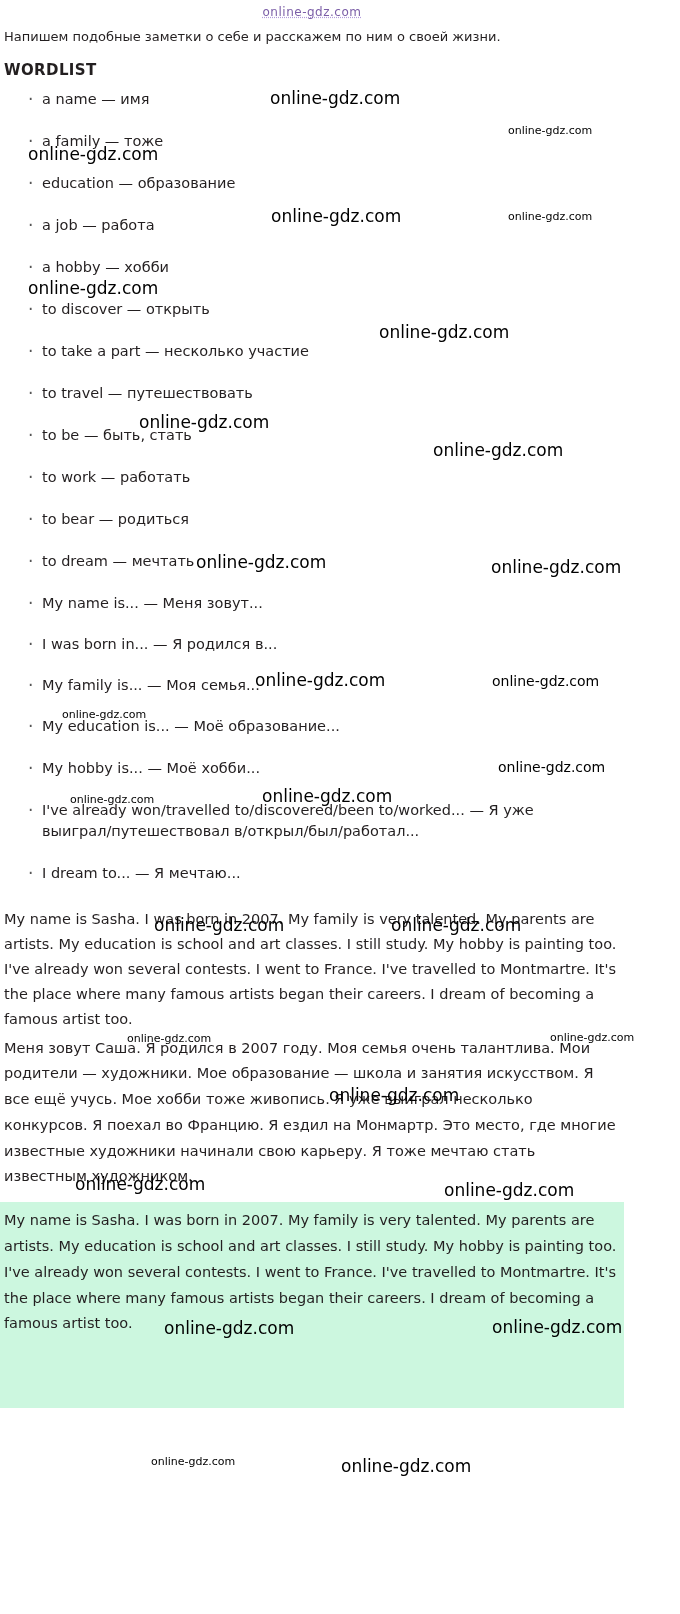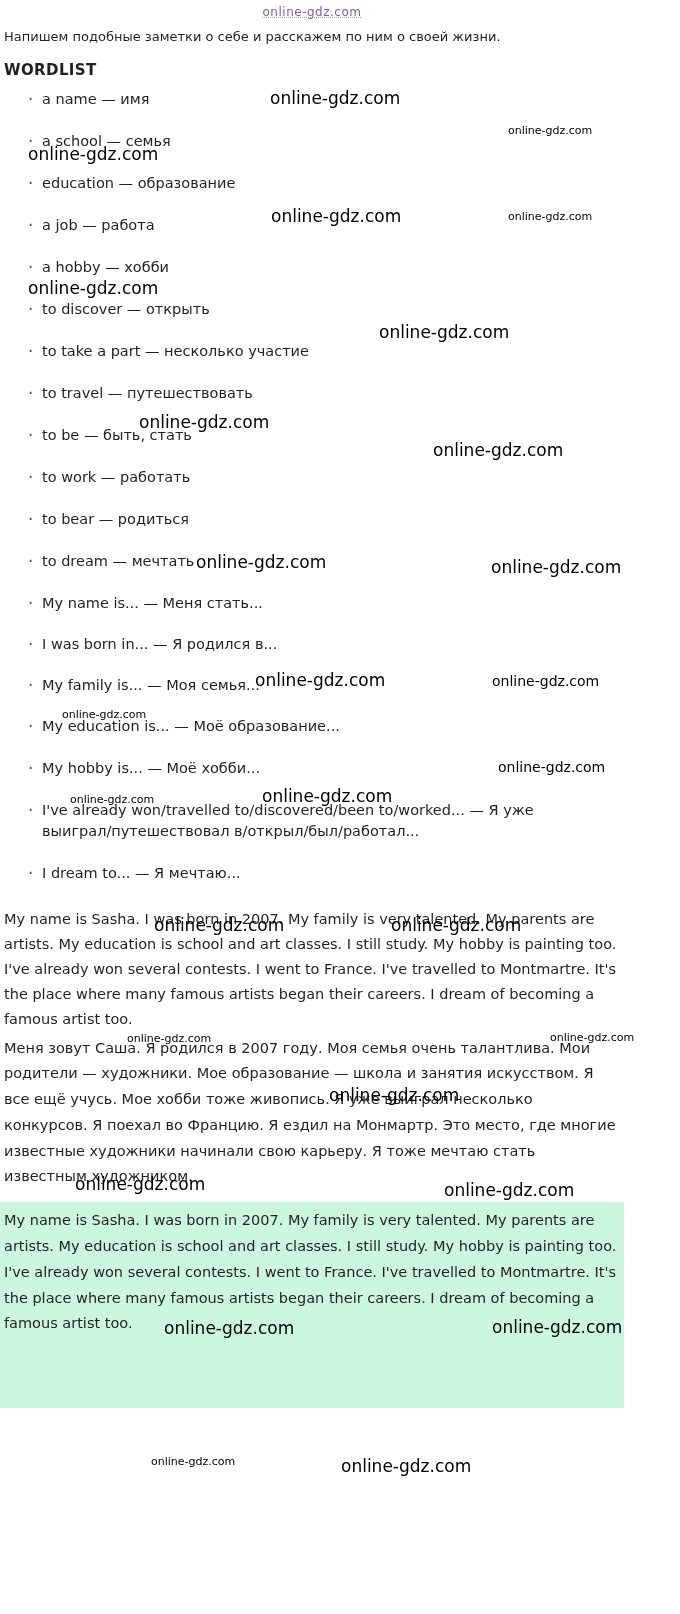--- a/index.html
+++ b/index.html
@@ -113,32 +113,32 @@
 <div class="page">
 
   <div class="top-brand">online-gdz.com</div>
 
   <div class="intro">Напишем подобные заметки о себе и расскажем по ним о своей жизни.</div>
 
   <div class="wordlist-title">WORDLIST</div>
 
   <ul class="wordlist">
     <li>a name — имя</li>
-    <li>a school — семья</li>
+    <li>a family — тоже</li>
     <li>education — образование</li>
     <li>a job — работа</li>
     <li>a hobby — хобби</li>
     <li>to discover — открыть</li>
     <li>to take a part — несколько участие</li>
     <li>to travel — путешествовать</li>
     <li>to be — быть, стать</li>
     <li>to work — работать</li>
     <li>to bear — родиться</li>
     <li>to dream — мечтать</li>
-    <li class="tight">My name is... — Меня стать...</li>
+    <li class="tight">My name is... — Меня зовут...</li>
     <li class="tight">I was born in... — Я родился в...</li>
     <li class="tight">My family is... — Моя семья...</li>
     <li>My education is... — Моё образование...</li>
     <li>My hobby is... — Моё хобби...</li>
     <li>I've already won/travelled to/discovered/been to/worked... — Я уже выиграл/путешествовал в/открыл/был/работал...</li>
     <li>I dream to... — Я мечтаю...</li>
   </ul>
 
   <p class="para">My name is Sasha. I was born in 2007. My family is very talented. My parents are artists. My education is school and art classes. I still study. My hobby is painting too. I've already won several contests. I went to France. I've travelled to Montmartre. It's the place where many famous artists began their careers. I dream of becoming a famous artist too.</p>
 

